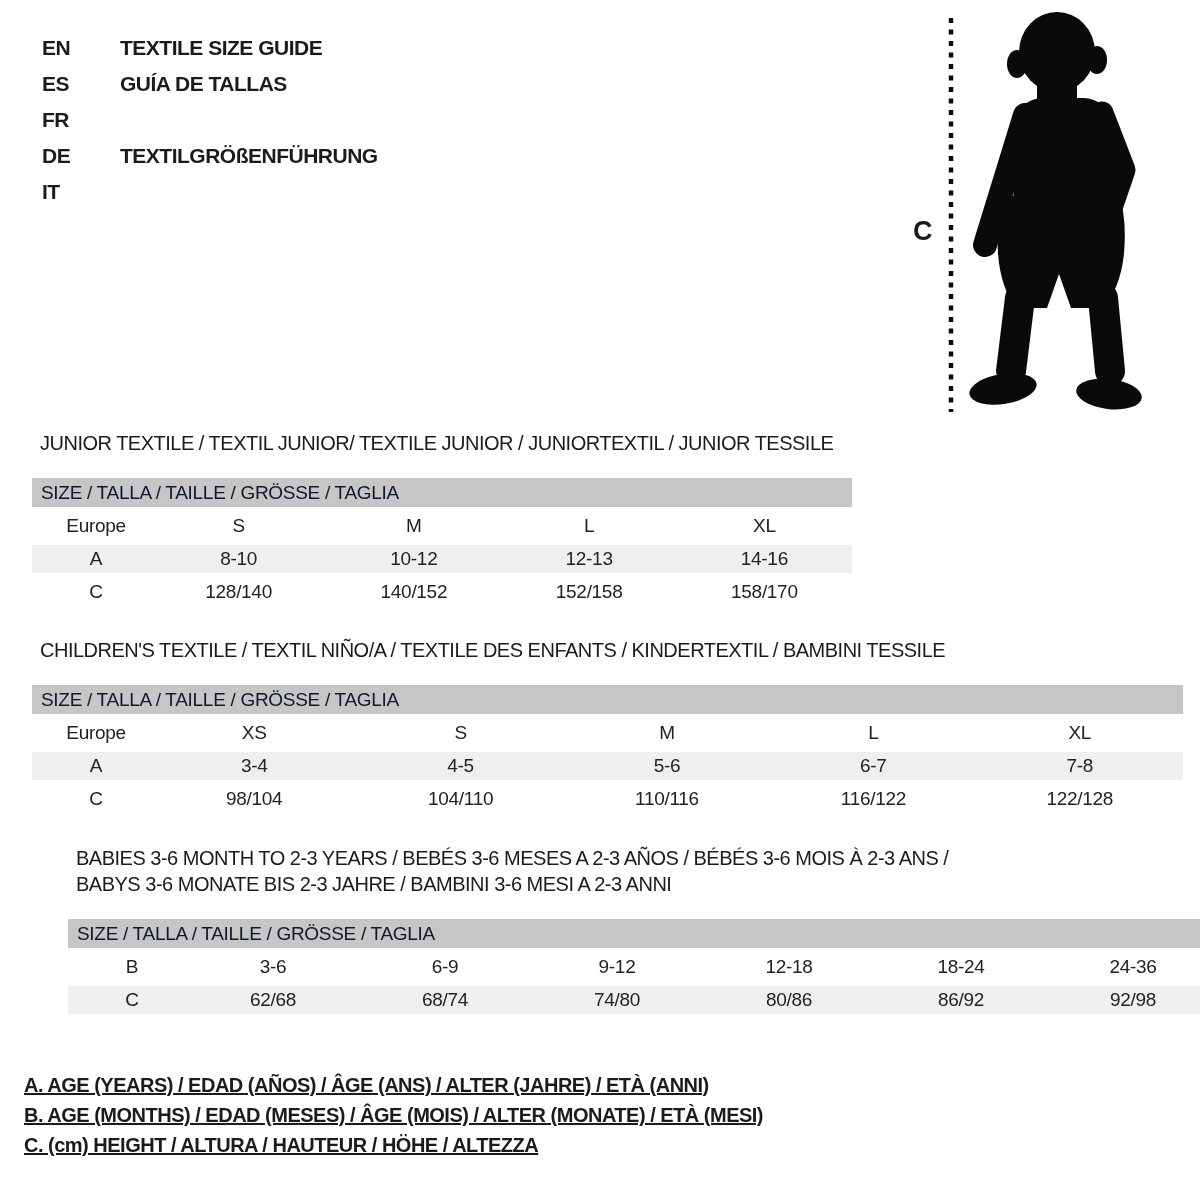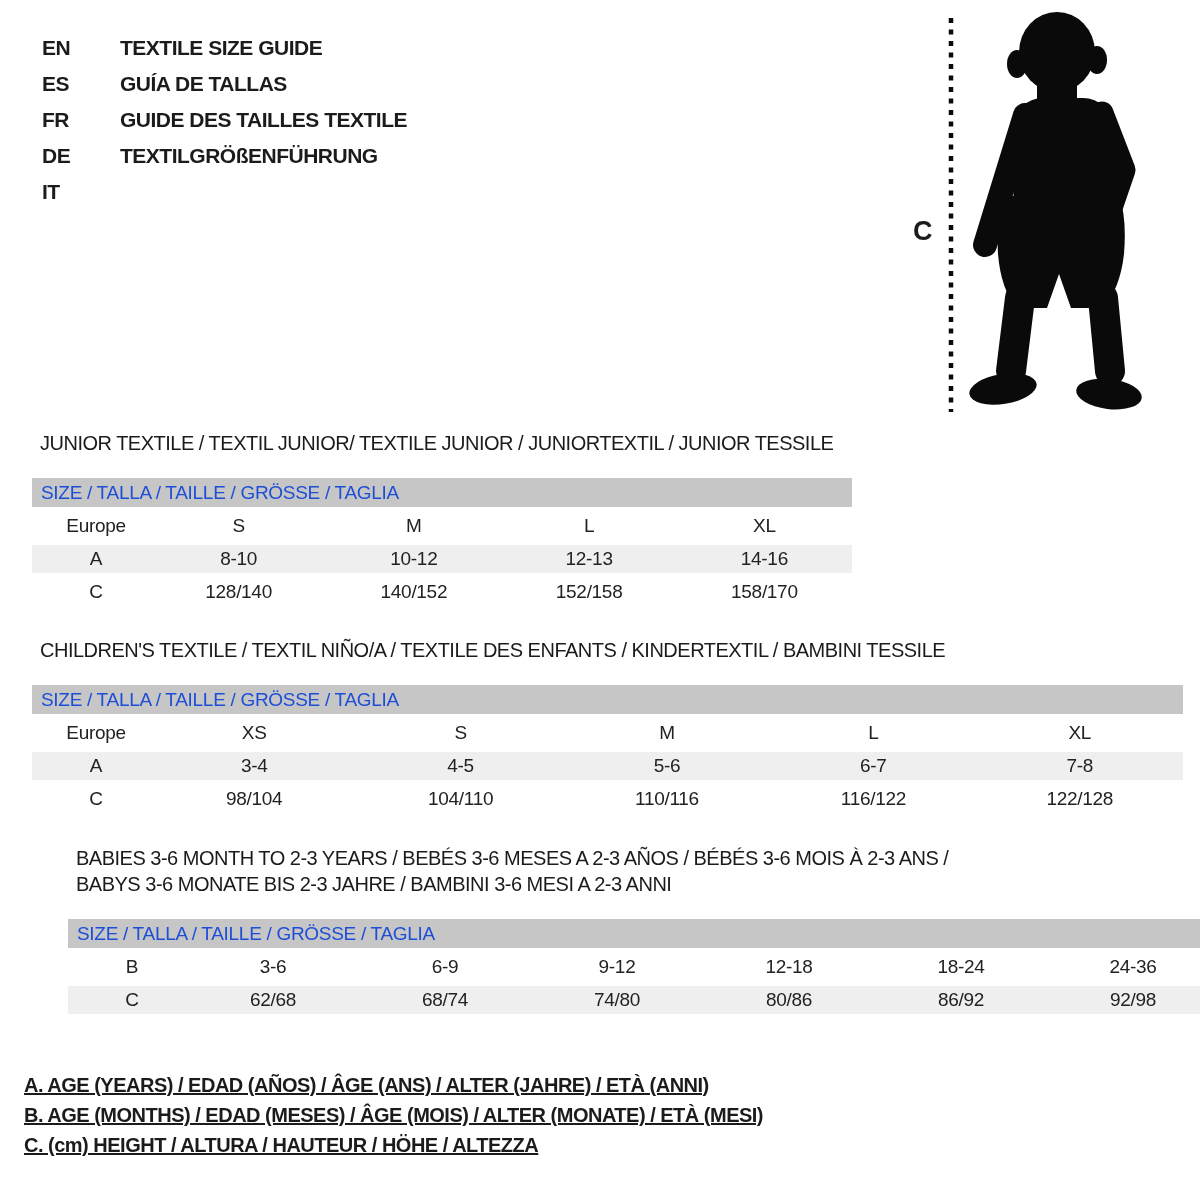--- a/index.html
+++ b/index.html
@@ -35,21 +35,21 @@
   .sec-junior   { top:430px; width:820px;  }
   .sec-children { top:637px; width:1151px; }
   .sec-babies   { top:845px; width:1151px;margin-left:36px; }
 
   .section-title {
     font-size:20px; font-weight:400; letter-spacing:-0.5px;
     line-height:26px; padding-left:8px; margin-bottom:22px;
   }
   .size-header-bar {
     height:29px; line-height:29px;
-    background:#c6c6c6; color:#1d4ed8;
+    background:#c6c6c6; color:#0f172a;
     font-size:19px; letter-spacing:-0.3px;
     padding-left:9px;
   }
 
   table.size-table {
     width:100%;
     border-collapse:separate; border-spacing:0 5px;
     table-layout:fixed;
   }
   table.size-table td {
@@ -78,21 +78,20 @@
       <div class="lang-row">
         <span class="lang-code">EN</span>
         <span class="lang-title">TEXTILE SIZE GUIDE</span>
       </div>
       <div class="lang-row">
         <span class="lang-code">ES</span>
         <span class="lang-title">GUÍA DE TALLAS</span>
       </div>
       <div class="lang-row">
         <span class="lang-code">FR</span>
-        <span class="lang-title">GUIDE DES TAILLES TEXTILE</span>
       </div>
       <div class="lang-row">
         <span class="lang-code">DE</span>
         <span class="lang-title">TEXTILGRÖßENFÜHRUNG</span>
       </div>
       <div class="lang-row">
         <span class="lang-code">IT</span>
       </div>
     </div>
 

